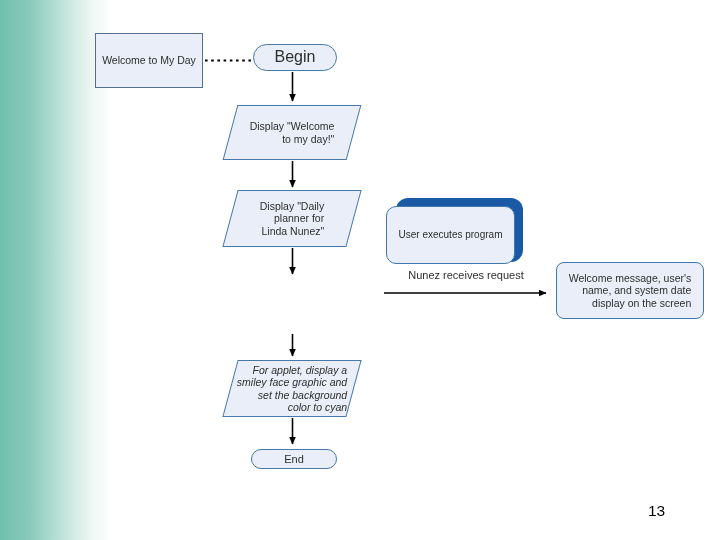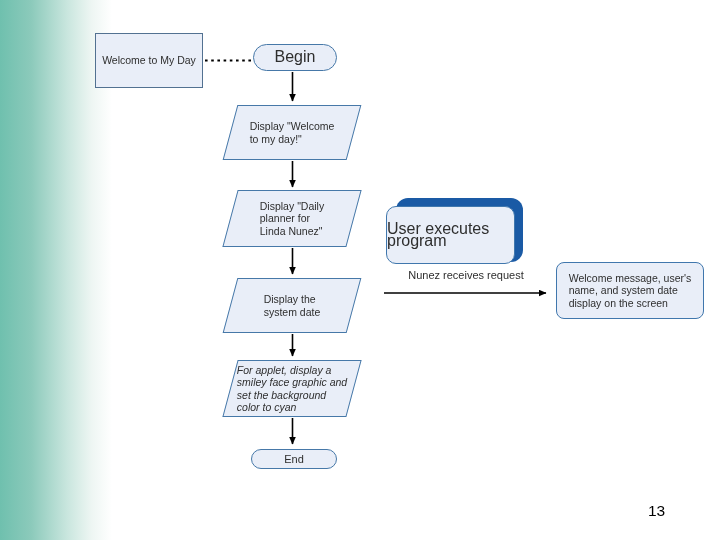--- a/index.html
+++ b/index.html
@@ -11,21 +11,21 @@
   .slide{position:absolute;inset:0;width:720px;height:540px;}
   .edge-gradient{
     position:absolute;left:0;top:0;width:112px;height:540px;
     background:linear-gradient(90deg,#6fc0ae 0%,#8ccabb 28%,#c9e6de 60%,#eef6f3 82%,#ffffff 100%);
   }
   svg.connectors{position:absolute;left:0;top:0;pointer-events:none;}
 
   .shape{position:absolute;box-sizing:border-box;color:#2e2e2e;}
   .txt{
     position:relative;height:100%;display:flex;align-items:center;justify-content:center;
-    text-align:left;white-space:pre-line;font-size:10.5px;line-height:12.5px;color:#2e2e2e;
+    text-align:right;white-space:pre-line;font-size:10.5px;line-height:12.5px;color:#2e2e2e;
   }
   .annot-rect{
     left:95px;top:33px;width:108px;height:55px;
     background:#e9eef8;border:1.4px solid #527191;
   }
   .terminator{
     background:#e9eef8;border:1.4px solid #4678a8;border-radius:999px;
   }
   .term-begin{left:253px;top:44px;width:84px;height:27px;}
   .term-end{left:251px;top:449px;width:86px;height:20px;}
@@ -102,42 +102,37 @@
 to my day!"</div>
   </div>
 
   <div class="para p2">
     <div class="bg"></div>
     <div class="txt">Display "Daily
 planner for
 Linda Nunez"</div>
   </div>
 
-  <div class="para p3">
-    <div class="bg"></div>
-    <div class="txt">Display the
-system date</div>
-  </div>
 
   <div class="para p4">
     <div class="bg"></div>
     <div class="txt">For applet, display a
 smiley face graphic and
 set the background
 color to cyan</div>
   </div>
 
   <div class="shape terminator term-end">
     <div class="txt" style="font-size:11px">End</div>
   </div>
 
   <div class="user-exec-wrap">
     <div class="user-exec-shadow"></div>
     <div class="user-exec-box">
-      <div class="txt" style="font-size:16px">User executes program</div>
+      <div class="txt" style="font-size:10px">User executes program</div>
     </div>
   </div>
 
   <div class="flow-label">Nunez receives request</div>
 
   <div class="shape welcome-box">
     <div class="txt">Welcome message, user's
 name, and system date
 display on the screen</div>
   </div>

